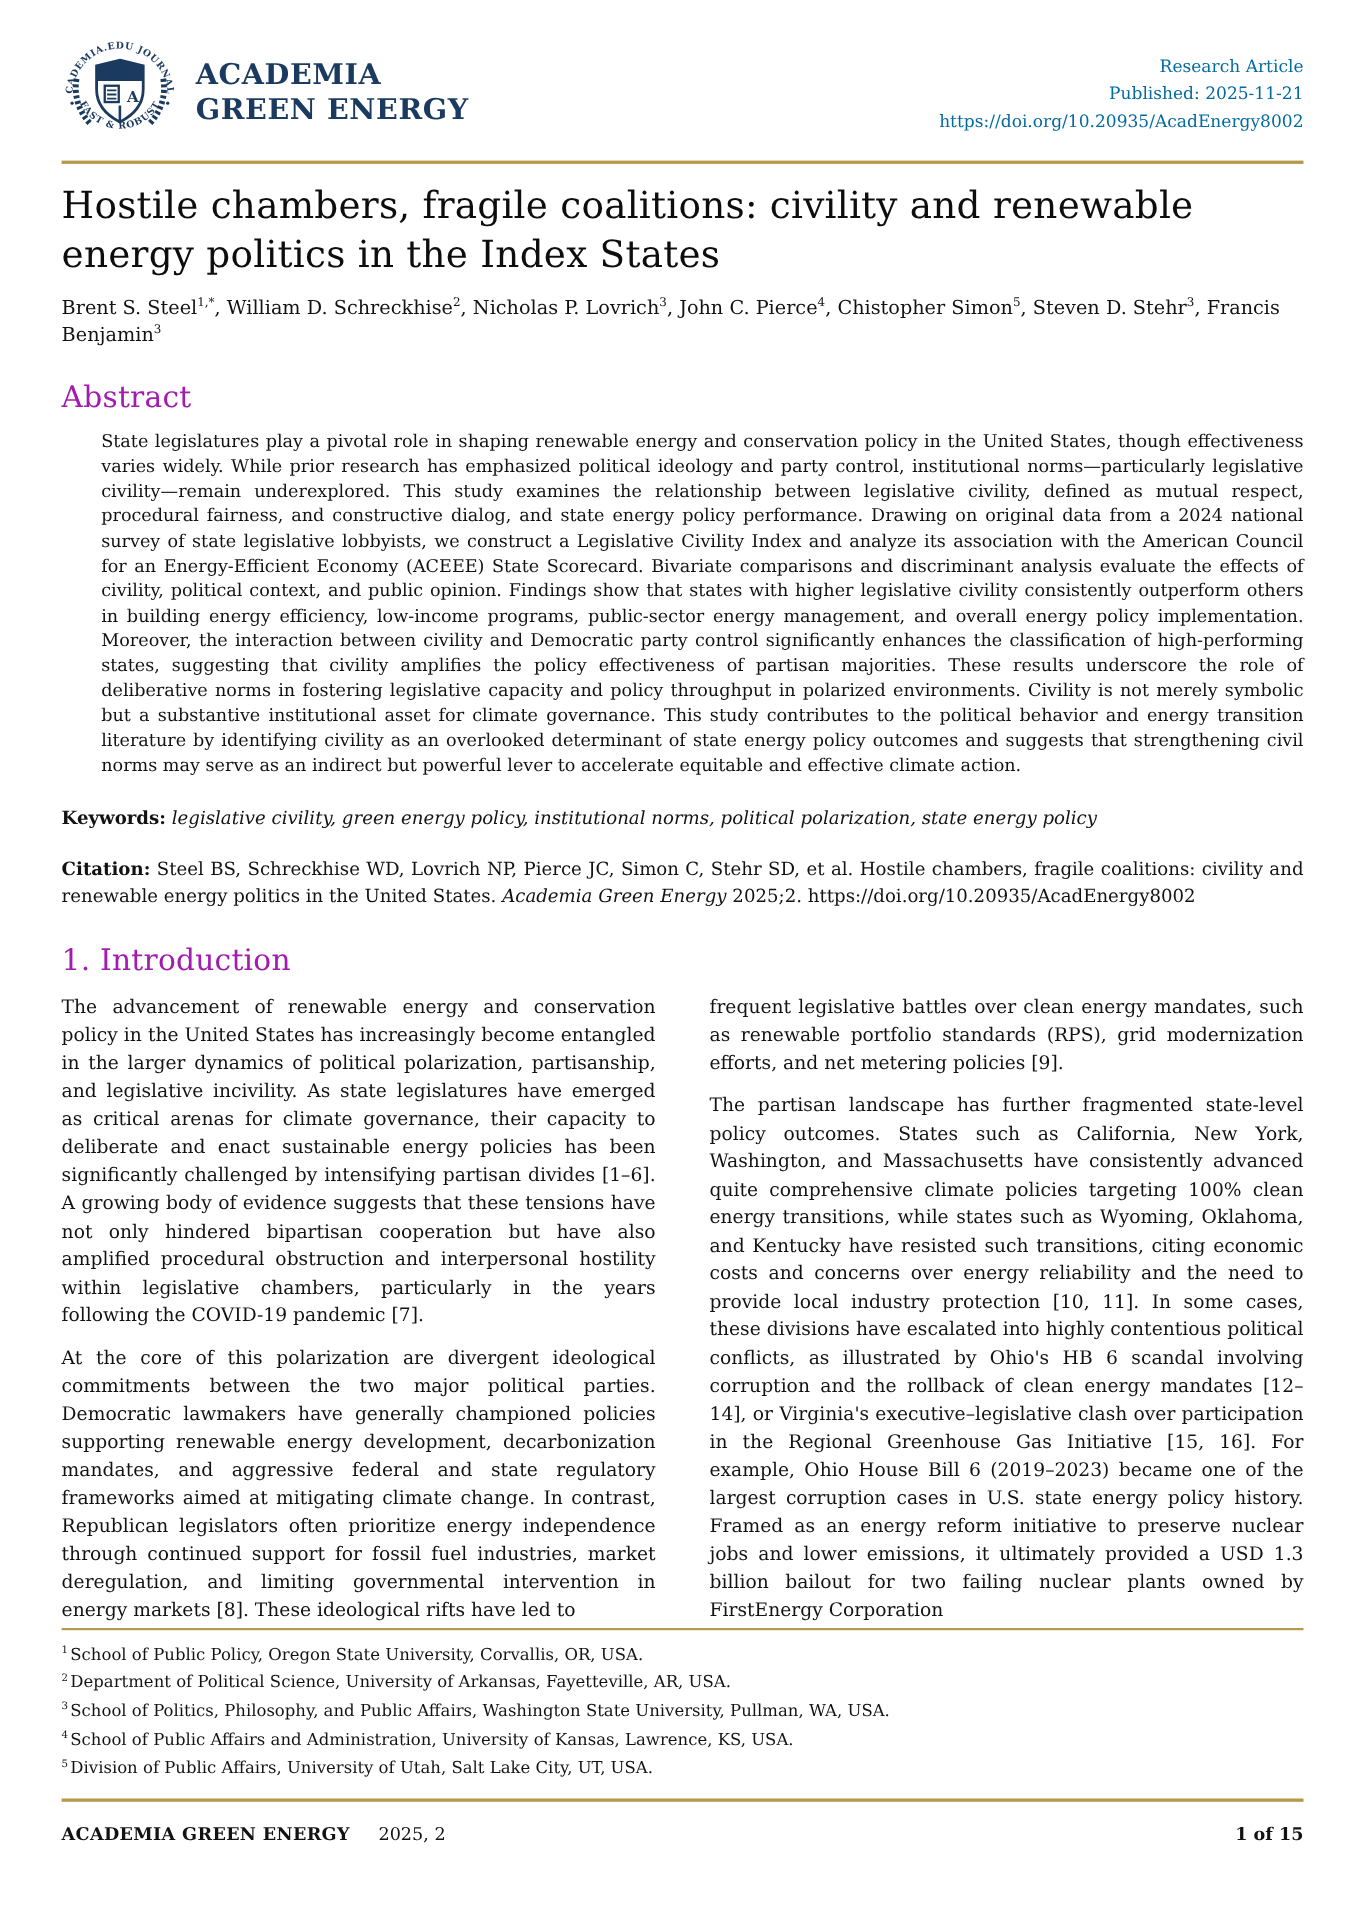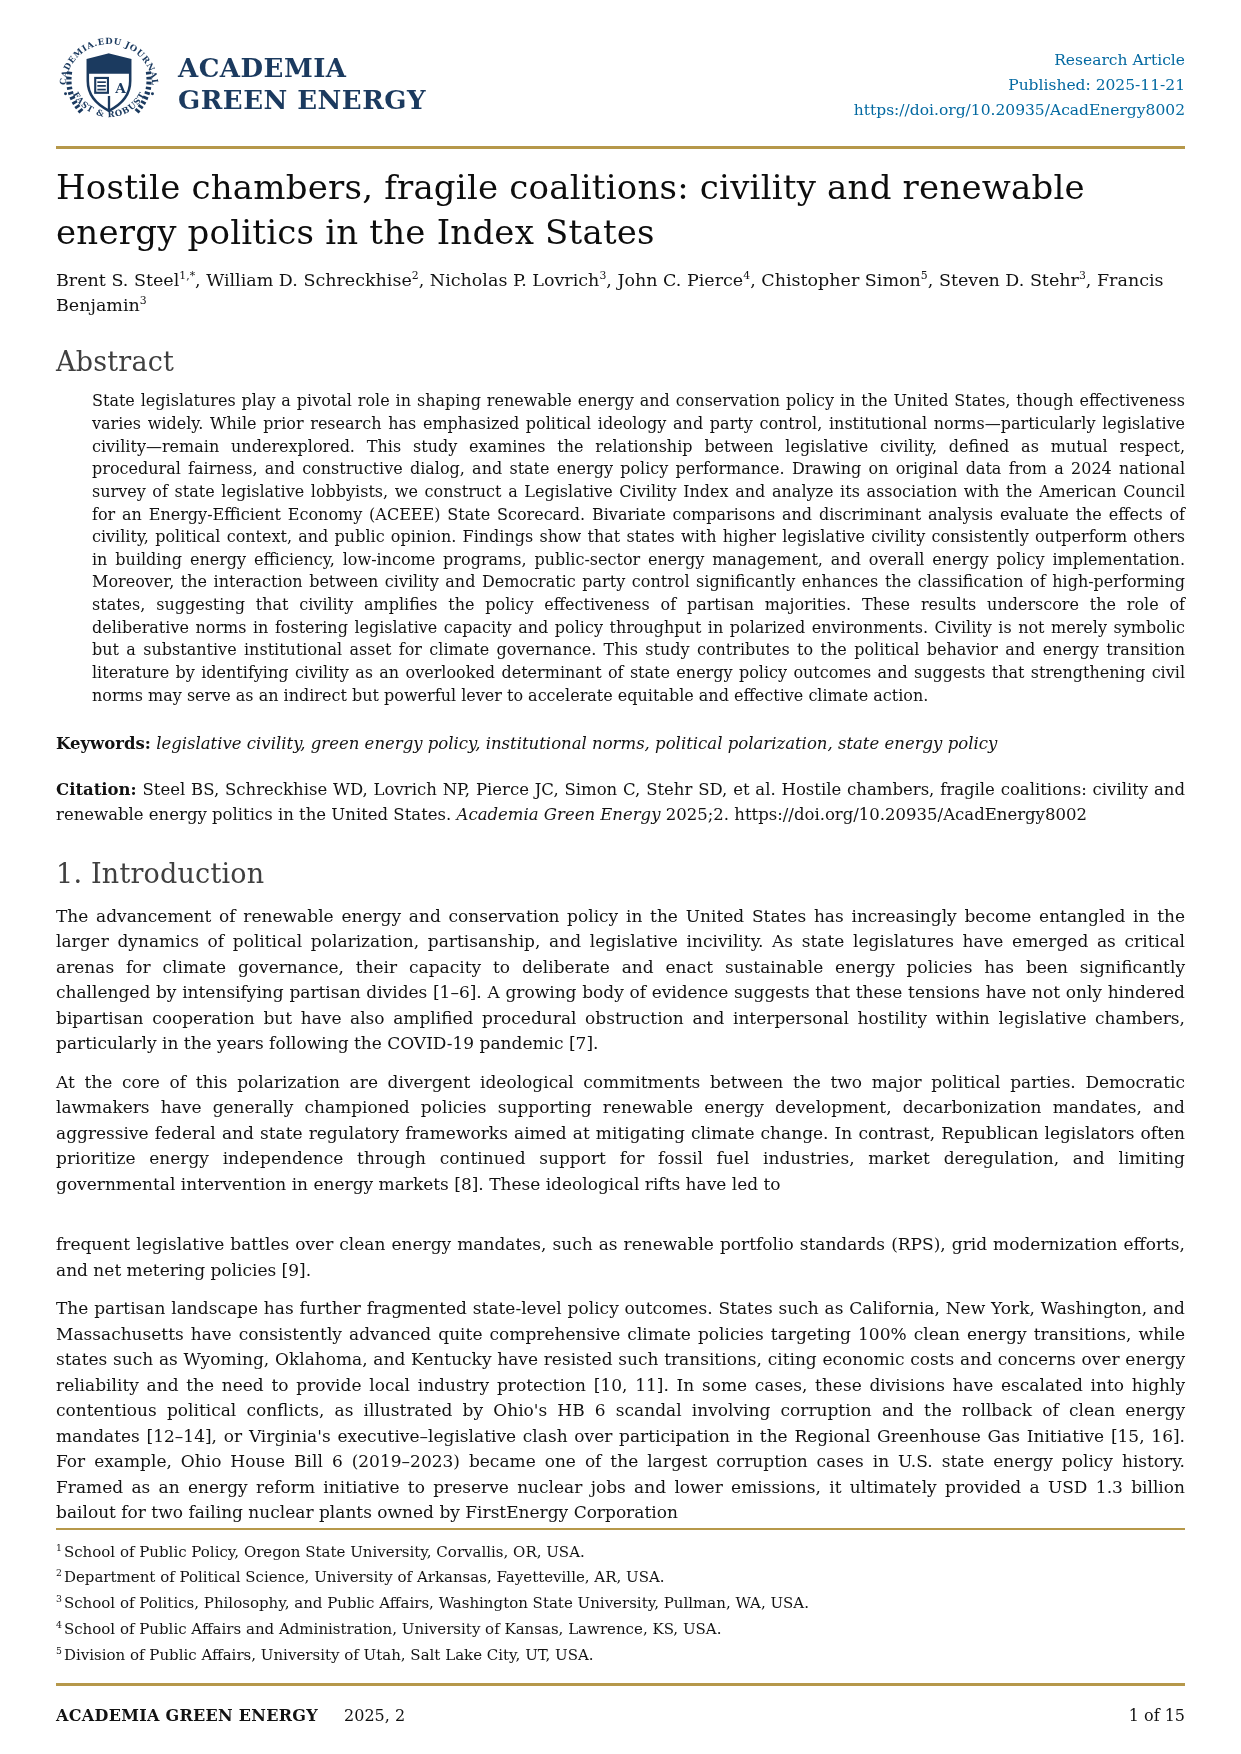--- a/index.html
+++ b/index.html
@@ -21,41 +21,41 @@
   .rule-gold { border:none; border-top:3px solid #b6984a; }
   .rule-top { margin-top:14px; }
   .rule-mid { border-top-width:2px; margin-top:2px; }
   .rule-bot { margin-top:14px; }
 
   h1.title { font-size:34px; font-weight:normal; line-height:1.32; margin-top:16px; color:#0d0d0d; letter-spacing:0.2px; }
   .authors { margin-top:13px; font-size:17.5px; line-height:1.42; }
   sup { font-size:62%; vertical-align:super; line-height:0; }
   .editor { margin-top:15px; font-size:17.5px; }
 
-  h2.sect { color:#404040; font-size:27px; font-weight:normal; letter-spacing:0.2px; }
+  h2.sect { color:#a21caf; font-size:27px; font-weight:normal; letter-spacing:0.2px; }
   .h-abstract { margin-top:29px; margin-bottom:13px; }
   .h-intro { margin-top:30px; margin-bottom:15px; }
 
   .abstract { font-size:16px; line-height:1.415; text-align:justify;margin-left:36px; }
   .kw { margin-top:27px; font-size:16.5px; }
   .kw i { font-style:italic; }
   .cite { margin-top:25px; font-size:16.5px; line-height:1.5; text-align:justify; }
 
-  .cols { display:flex; gap:35px;flex-direction:column; }
+  .cols { display:flex; gap:49px; }
   .col { flex:1 1 0; }
   .col p { font-size:17px; line-height:1.5; text-align:justify; margin-bottom:13px; }
   .col p:last-child { margin-bottom:0; }
 
   .footnotes { margin-top:10px; font-size:15px; line-height:1.72; }
   .fn sup { margin-right:2px; }
 
   .pgfooter { margin-top:20px; display:flex; justify-content:space-between; align-items:flex-start; font-size:16px; }
   .pgfooter .left b { letter-spacing:0.3px; }
   .pgfooter .issue { margin-left:26px; }
-  .pgfooter .pageno { font-weight:normal; }
+  .pgfooter .pageno { font-weight:bold; }
 </style>
 </head>
 <body>
 
 <div class="page">
 
   <div class="hdr">
     <div class="brand">
       <svg class="seal" viewBox="0 0 100 100">
         <defs>

